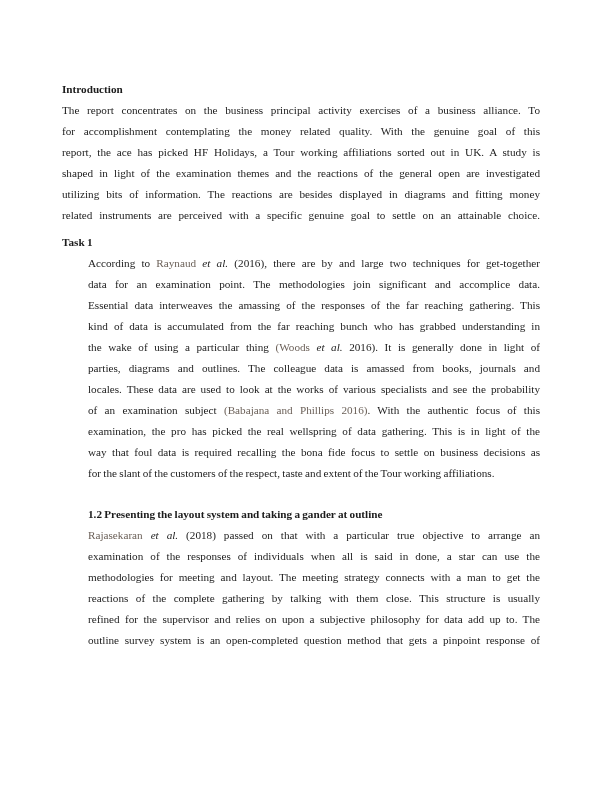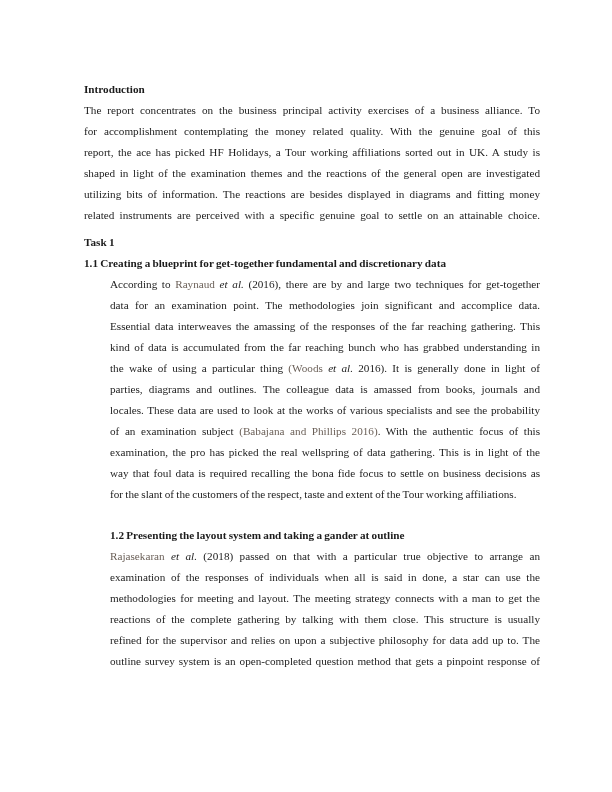--- a/index.html
+++ b/index.html
@@ -4,21 +4,21 @@
 <style>
   html, body { margin: 0; padding: 0; background: #ffffff; }
   body {
     width: 612px; height: 792px; overflow: hidden;
     font-family: "Liberation Serif", "DejaVu Serif", serif;
     color: var(--text-color, #1c1c1c);
   }
   .page {
     box-sizing: border-box;
     width: 612px; height: 792px;
-    padding: 79px 72px 0 84px;
+    padding: 79px 72px 0 62px;
     background: var(--page-bg, #ffffff);
   }
   .block { margin: 0; }
   .block.indent { margin-left: 26px; }
   .line {
     font-size: 11.2px;
     line-height: 21px;
     word-spacing: -0.5px;
     text-align: justify;
     text-align-last: justify;
@@ -44,23 +44,20 @@
       <div class="line"><span>The report concentrates on the business principal activity exercises of a business alliance. To</span></div>
       <div class="line"><span>for accomplishment contemplating the money related quality. With the genuine goal of this</span></div>
       <div class="line"><span>report, the ace has picked HF Holidays, a Tour working affiliations sorted out in UK. A study is</span></div>
       <div class="line"><span>shaped in light of the examination themes and the reactions of the general open are investigated</span></div>
       <div class="line"><span>utilizing bits of information. The reactions are besides displayed in diagrams and fitting money</span></div>
       <div class="line"><span>related instruments are perceived with a specific genuine goal to settle on an attainable choice.</span></div>
     </div>
     <div class="block heading block-heading-task-1">
       <div class="line natural"><span class="s-b">Task 1</span></div>
     </div>
-    <div class="block heading block-heading-1-1">
-      <div class="line natural"><span class="s-b">1.1 Creating a blueprint for get-together fundamental and discretionary data</span></div>
-    </div>
     <div class="block paragraph indent block-paragraph-1-1">
       <div class="line"><span>According to </span><span class="s-c">Raynaud</span><span> </span><span class="s-i">et al.</span><span> (2016), there are by and large two techniques for get-together</span></div>
       <div class="line"><span>data for an examination point. The methodologies join significant and accomplice data.</span></div>
       <div class="line"><span>Essential data interweaves the amassing of the responses of the far reaching gathering. This</span></div>
       <div class="line"><span>kind of data is accumulated from the far reaching bunch who has grabbed understanding in</span></div>
       <div class="line"><span>the wake of using a particular thing </span><span class="s-c">(Woods</span><span> </span><span class="s-i">et al.</span><span> 2016). It is generally done in light of</span></div>
       <div class="line"><span>parties, diagrams and outlines. The colleague data is amassed from books, journals and</span></div>
       <div class="line"><span>locales. These data are used to look at the works of various specialists and see the probability</span></div>
       <div class="line"><span>of an examination subject </span><span class="s-c">(Babajana and Phillips 2016)</span><span>. With the authentic focus of this</span></div>
       <div class="line"><span>examination, the pro has picked the real wellspring of data gathering. This is in light of the</span></div>

